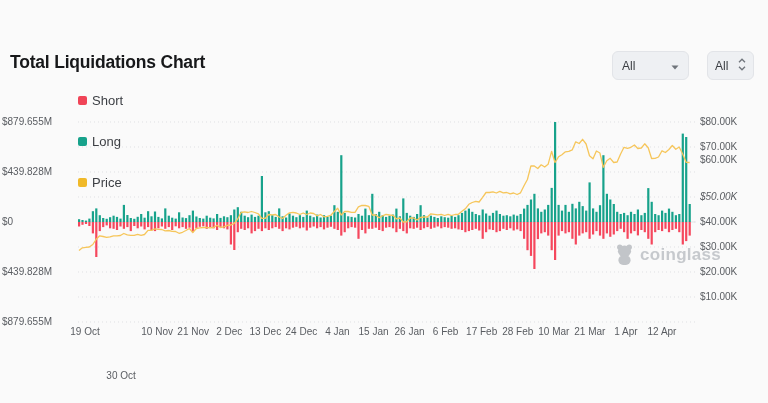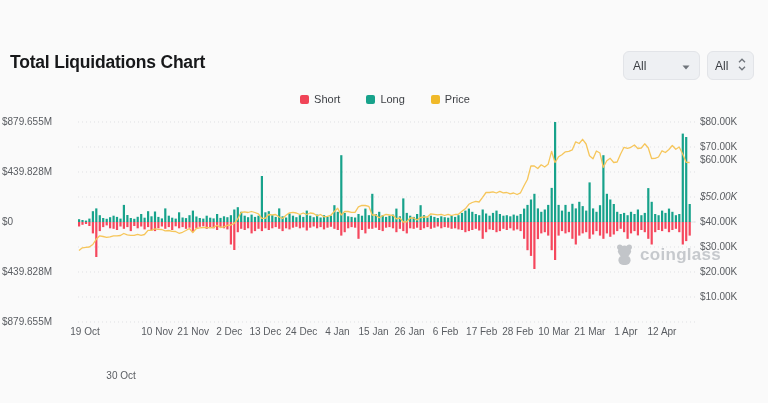--- a/index.html
+++ b/index.html
@@ -5,32 +5,32 @@
   html,body{margin:0;padding:0;}
   body{
     width:768px;height:403px;position:relative;overflow:hidden;
     background:#fafafa;
     font-family:"Liberation Sans", sans-serif;
   }
   .page-title{
     position:absolute;left:10px;top:52px;margin:0;
     font-size:17.5px;font-weight:700;color:#17181a;letter-spacing:-0.2px;
   }
-  .controls{position:absolute;top:51px;right:14px;display:flex;gap:7px;}
+  .controls{position:absolute;top:51px;right:14px;display:flex;gap:18px;}
   .dd{
     height:29px;background:#eef0f3;border:1px solid #e2e4e8;border-radius:6px;
     display:flex;align-items:center;justify-content:space-between;
     padding:0 9px;color:#3a3d42;font-size:12px;cursor:pointer;box-sizing:border-box;
   }
   .dd-wide{width:77px;}
   .dd-narrow{width:47px;padding:0 7px;}
   .legend{
     position:absolute;top:93px;left:78px;width:614px;
     display:flex;justify-content:center;gap:26px;
-    font-size:11px;color:#3c3f44;
+    font-size:13px;color:#3c3f44;flex-direction:column;
   }
   .legend-item{display:flex;align-items:center;gap:5px;cursor:pointer;}
   .sw{width:9px;height:9px;border-radius:2px;display:inline-block;}
   .chart-svg{position:absolute;left:0;top:0;width:768px;height:403px;z-index:2;}
   .ytick{position:absolute;font-size:10px;color:#595c61;z-index:1;}
   .yl{left:2px;width:70px;}
   .yr{left:700px;width:62px;text-align:left;}
   .xtick{
     position:absolute;top:326px;width:48px;text-align:center;
     font-size:10px;color:#595c61;z-index:1;

